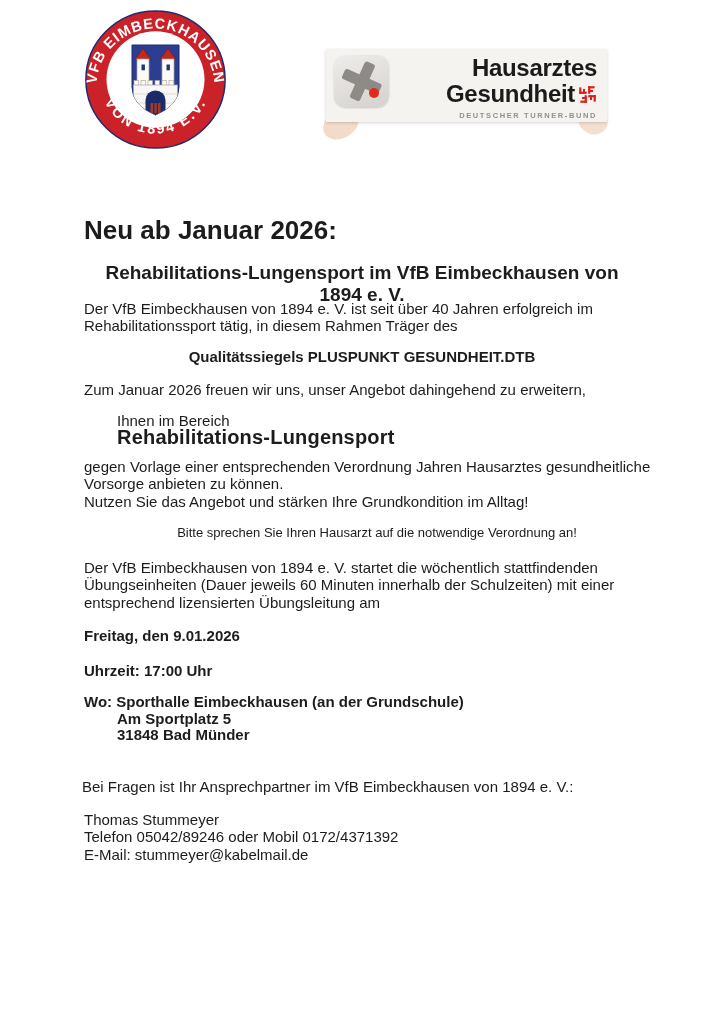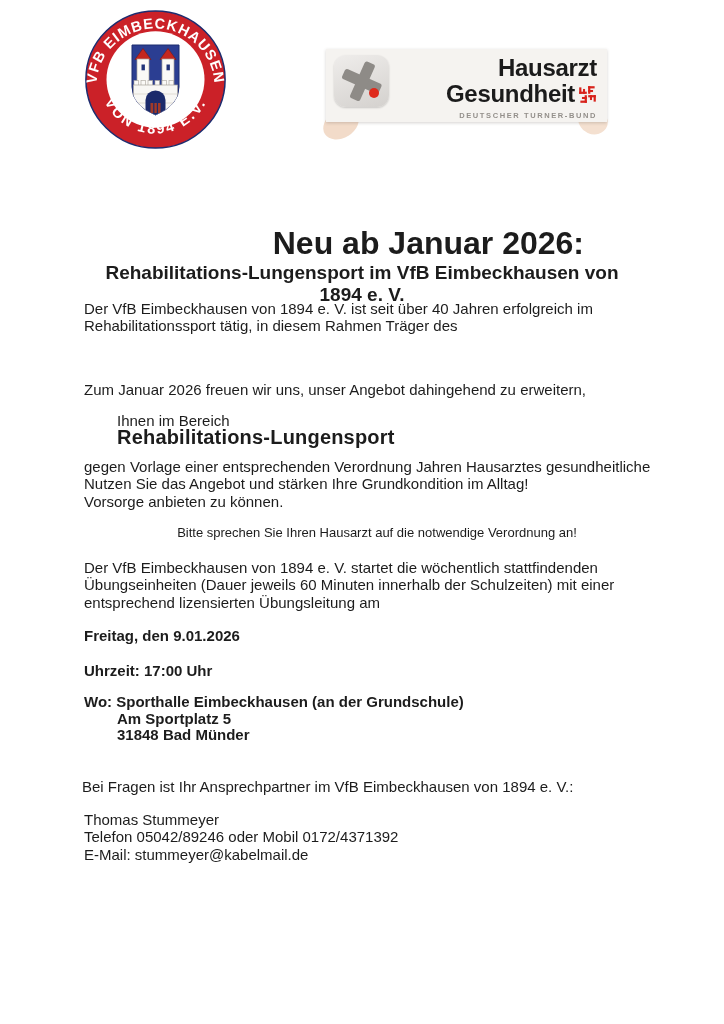--- a/index.html
+++ b/index.html
@@ -29,21 +29,21 @@
   #pp-bar-h{left:-20px;top:-5.5px;width:40px;height:11px;}
   #pp-bar-v{left:-5.5px;top:-20px;width:11px;height:40px;}
   #pp-dot{position:absolute;left:35px;top:33px;width:10px;height:10px;border-radius:50%;
     background:#df2a1c;}
   #pp-text{position:absolute;right:10px;top:6px;text-align:right;color:#1b1b1b;}
   .pp-title{font-size:24px;font-weight:bold;line-height:26px;letter-spacing:-0.3px;}
   #pp-line2-row{display:flex;align-items:center;gap:3px;}
   #pp-subline{margin-top:4px;font-size:7.5px;color:#938f8a;letter-spacing:1.6px;font-weight:bold;}
 
   
-  #title{left:84px;top:228px;width:500px;text-align:right;font-size:32px;
+  #title{left:84px;top:215px;width:500px;text-align:left;font-size:26px;
     font-weight:bold;line-height:30px;}
   #subtitle{left:84px;top:262px;width:556px;text-align:center;font-size:19px;
     font-weight:bold;line-height:22px;}
   #para1{left:84px;top:300px;width:580px;}
   #seal{left:84px;top:348px;width:556px;text-align:center;font-size:15px;
     font-weight:bold;}
   #para2{left:84px;top:381px;width:580px;}
   #bereich-row{left:84px;top:412px;width:600px;display:flex;align-items:baseline;flex-direction:column;}
   #bereich-big{font-size:20px;font-weight:bold;margin-left:33px;letter-spacing:0.2px;}
   #para3{left:84px;top:458px;width:590px;}
@@ -110,21 +110,21 @@
 
   <div class="abs" id="pp-box">
     <div id="pp-icon">
       <div id="pp-cross">
         <div class="pp-bar" id="pp-bar-h"></div>
         <div class="pp-bar" id="pp-bar-v"></div>
       </div>
       <div id="pp-dot"></div>
     </div>
     <div id="pp-text">
-      <div class="pp-title">Hausarzt</div>
+      <div class="pp-title">Hausarztes</div>
       <div id="pp-line2-row">
         <span class="pp-title">Gesundheit</span>
         <svg viewBox="0 0 24 24" width="19" height="19">
           <g fill="#d8231c">
             <g id="dtbF">
               <rect x="12.8" y="1.5" width="2.8" height="9.6"></rect>
               <rect x="12.8" y="1.5" width="8.2" height="2.8"></rect>
               <rect x="12.8" y="6.3" width="6.2" height="2.6"></rect>
             </g>
             <use href="#dtbF" transform="rotate(90 12 12)"></use>
@@ -139,32 +139,33 @@
 
   <div class="abs" id="title">Neu ab Januar 2026:</div>
 
   <div class="abs" id="subtitle">Rehabilitations-Lungensport im VfB Eimbeckhausen von 1894 e. V.</div>
 
   <div class="abs body-text" id="para1">
     <span class="line">Der VfB Eimbeckhausen von 1894 e. V. ist seit über 40 Jahren erfolgreich im</span>
     <span class="line">Rehabilitationssport tätig, in diesem Rahmen Träger des</span>
   </div>
 
+  <div class="abs" id="seal">Qualitätssiegels PLUSPUNKT GESUNDHEIT.DTB</div>
 
   <div class="abs body-text" id="para2">Zum Januar 2026 freuen wir uns, unser Angebot dahingehend zu erweitern,</div>
 
   <div class="abs body-text" id="bereich-row">
     <span>Ihnen im Bereich</span>
     <span id="bereich-big">Rehabilitations-Lungensport</span>
   </div>
 
   <div class="abs body-text" id="para3">
     <span class="line">gegen Vorlage einer entsprechenden Verordnung Jahren Hausarztes gesundheitliche</span>
+    <span class="line">Vorsorge anbieten zu können.</span>
     <span class="line">Nutzen Sie das Angebot und stärken Ihre Grundkondition im Alltag!</span>
-    <span class="line">Vorsorge anbieten zu können.</span>
   </div>
 
   <div class="abs" id="callout">Bitte sprechen Sie Ihren Hausarzt auf die notwendige Verordnung an!</div>
 
   <div class="abs body-text" id="para4">
     <span class="line">Der VfB Eimbeckhausen von 1894 e. V. startet die wöchentlich stattfindenden</span>
     <span class="line">Übungseinheiten (Dauer jeweils 60 Minuten innerhalb der Schulzeiten) mit einer</span>
     <span class="line">entsprechend lizensierten Übungsleitung am</span>
   </div>
 

